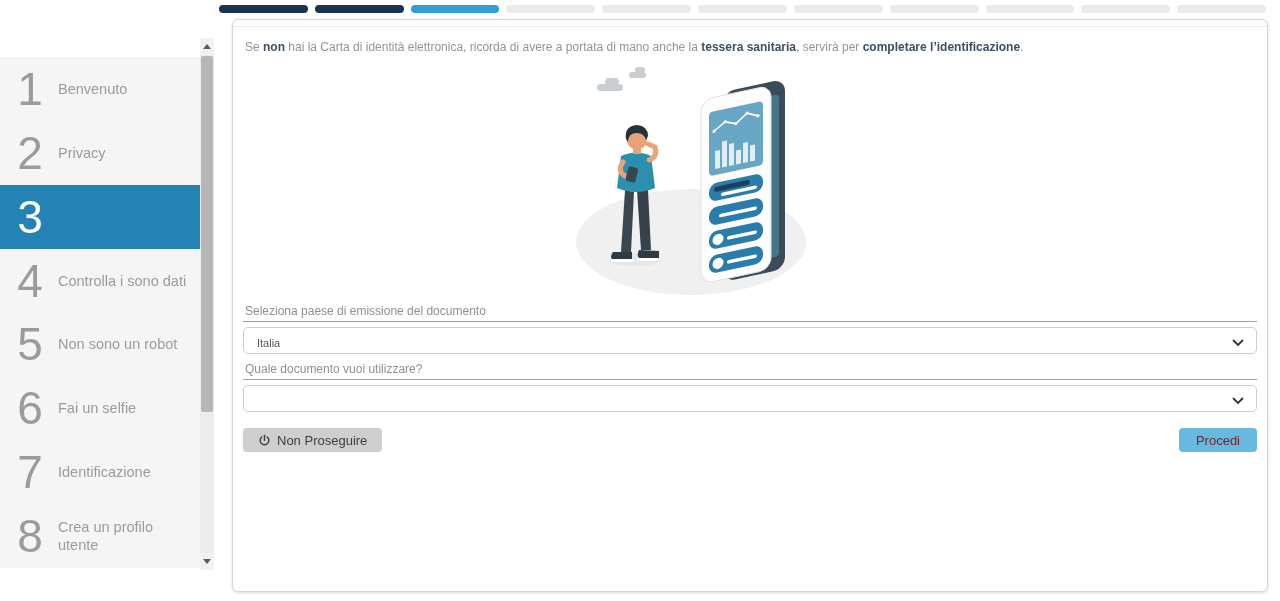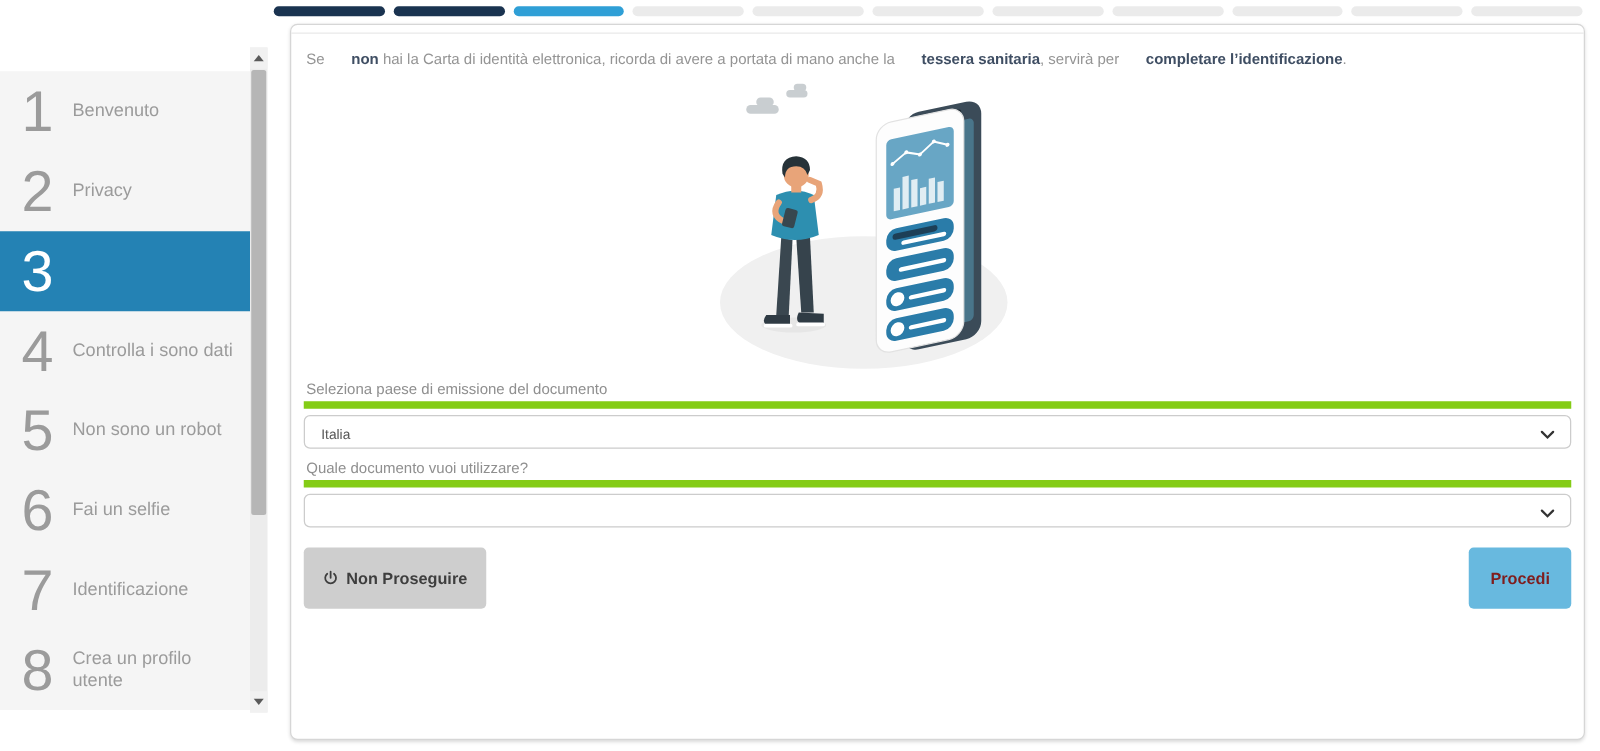--- a/index.html
+++ b/index.html
@@ -37,36 +37,36 @@
           border-top:5px solid #5a5a5a;}
   .sb-thumb{position:absolute;left:1px;top:18px;width:12px;height:356px;background:#b6b6b6;border-radius:2px;cursor:grab;}
 
   
   .panel{position:absolute;left:232px;top:19px;width:1036px;height:573px;box-sizing:border-box;
          background:#fff;border:1px solid #d6d6d6;border-radius:6px;
          box-shadow:0 1px 3px rgba(0,0,0,.15);padding:6px 10px 0;}
   .title{margin:0;padding:2px 2px 7px;font-size:21px;font-weight:bold;color:var(--title);}
   .divider{height:1px;background:#e9e9e9;margin:0 -10px;}
   .intro{margin:13px 0 0 2px;font-size:12px;color:var(--text-muted);}
-  .intro b{color:var(--text-bold);margin-left:18px;}
+  .intro b{color:var(--text-bold);}
 
   .illustration{width:240px;height:232px;margin:10px 0 0 330px;}
 
   .field{margin-top:8px;}
   .field.second{}
   .field-label{display:block;font-size:12px;color:#8f8f8f;padding:0 0 3px 2px;
-               border-bottom:6px solid #84cc16;}
+               border-bottom:1px solid #84cc16;}
   .select{margin-top:5px;height:27px;box-sizing:border-box;border:1px solid #cccccc;border-radius:5px;
           display:flex;align-items:center;justify-content:space-between;padding:4px 12px 0 13px;
           font-size:11px;color:#555;background:#fff;cursor:pointer;}
   .chevron{display:flex;align-items:center;}
 
   .actions{margin-top:16px;display:flex;justify-content:space-between;align-items:center;}
-  button{font-family:"Liberation Sans", sans-serif;border:none;border-radius:4px;height:49px;
-         font-size:13px;cursor:pointer;font-weight:bold;}
+  button{font-family:"Liberation Sans", sans-serif;border:none;border-radius:4px;height:24px;
+         font-size:13px;cursor:pointer;}
   .btn-cancel{background:var(--cancel-bg);color:#3e3e3e;display:flex;align-items:center;gap:6px;padding:0 15px;}
   .btn-proceed{background:var(--proceed-bg);color:#7f1d1d;padding:0 17px;}
 </style>
 </head>
 <body>
 
 <div id="progress">
     <div class="seg completed"></div>
     <div class="seg completed"></div>
     <div class="seg active"></div>

